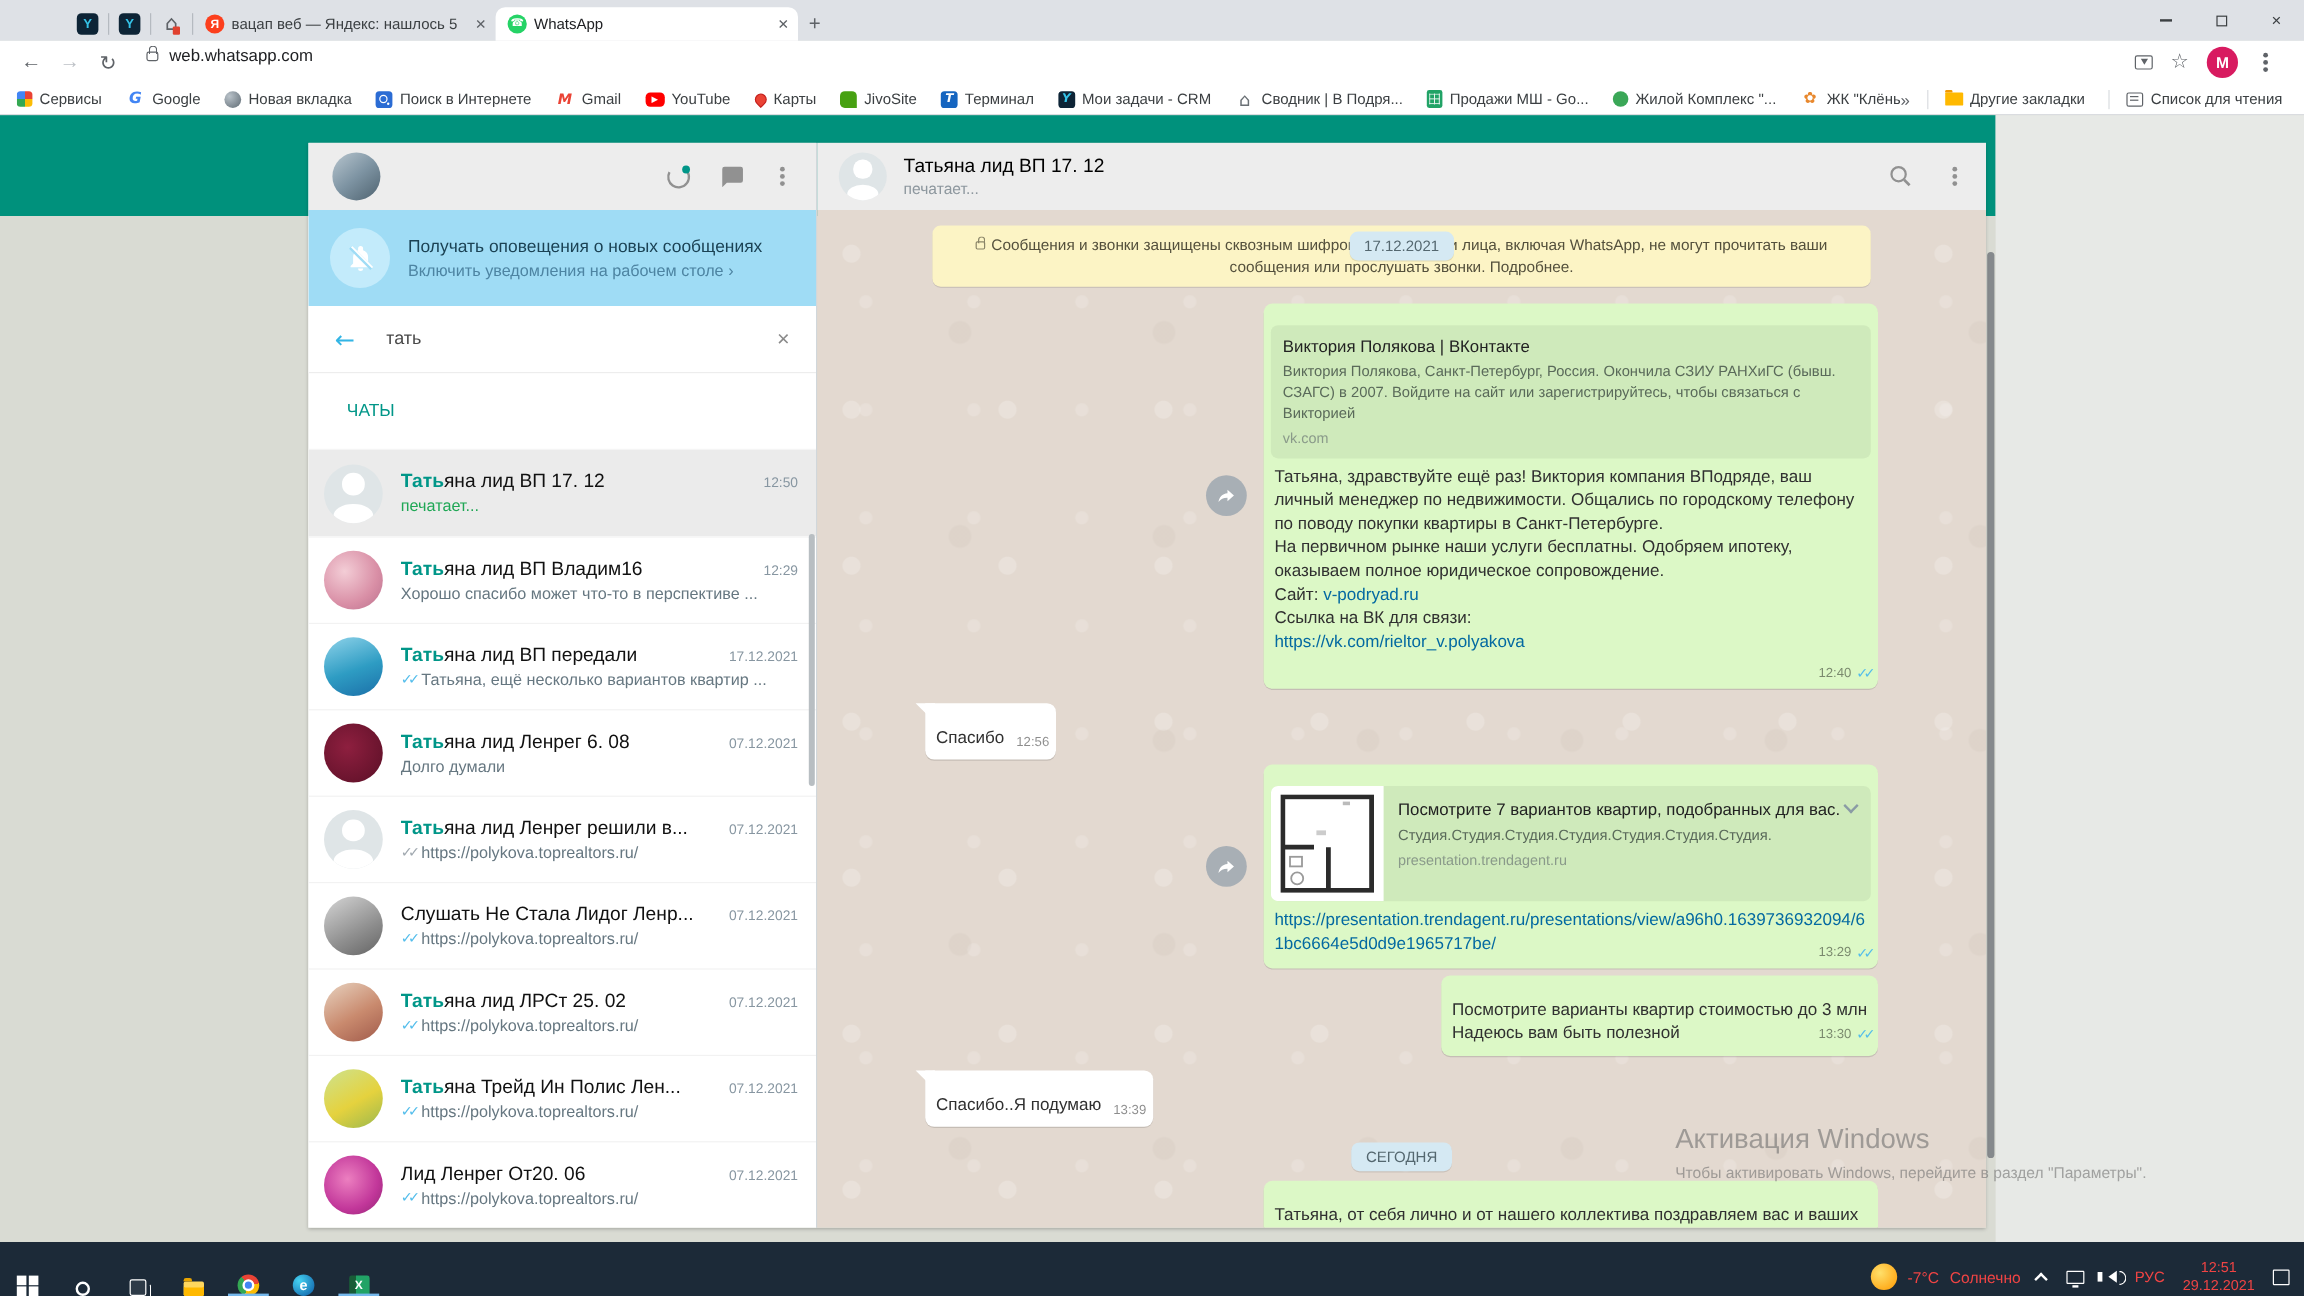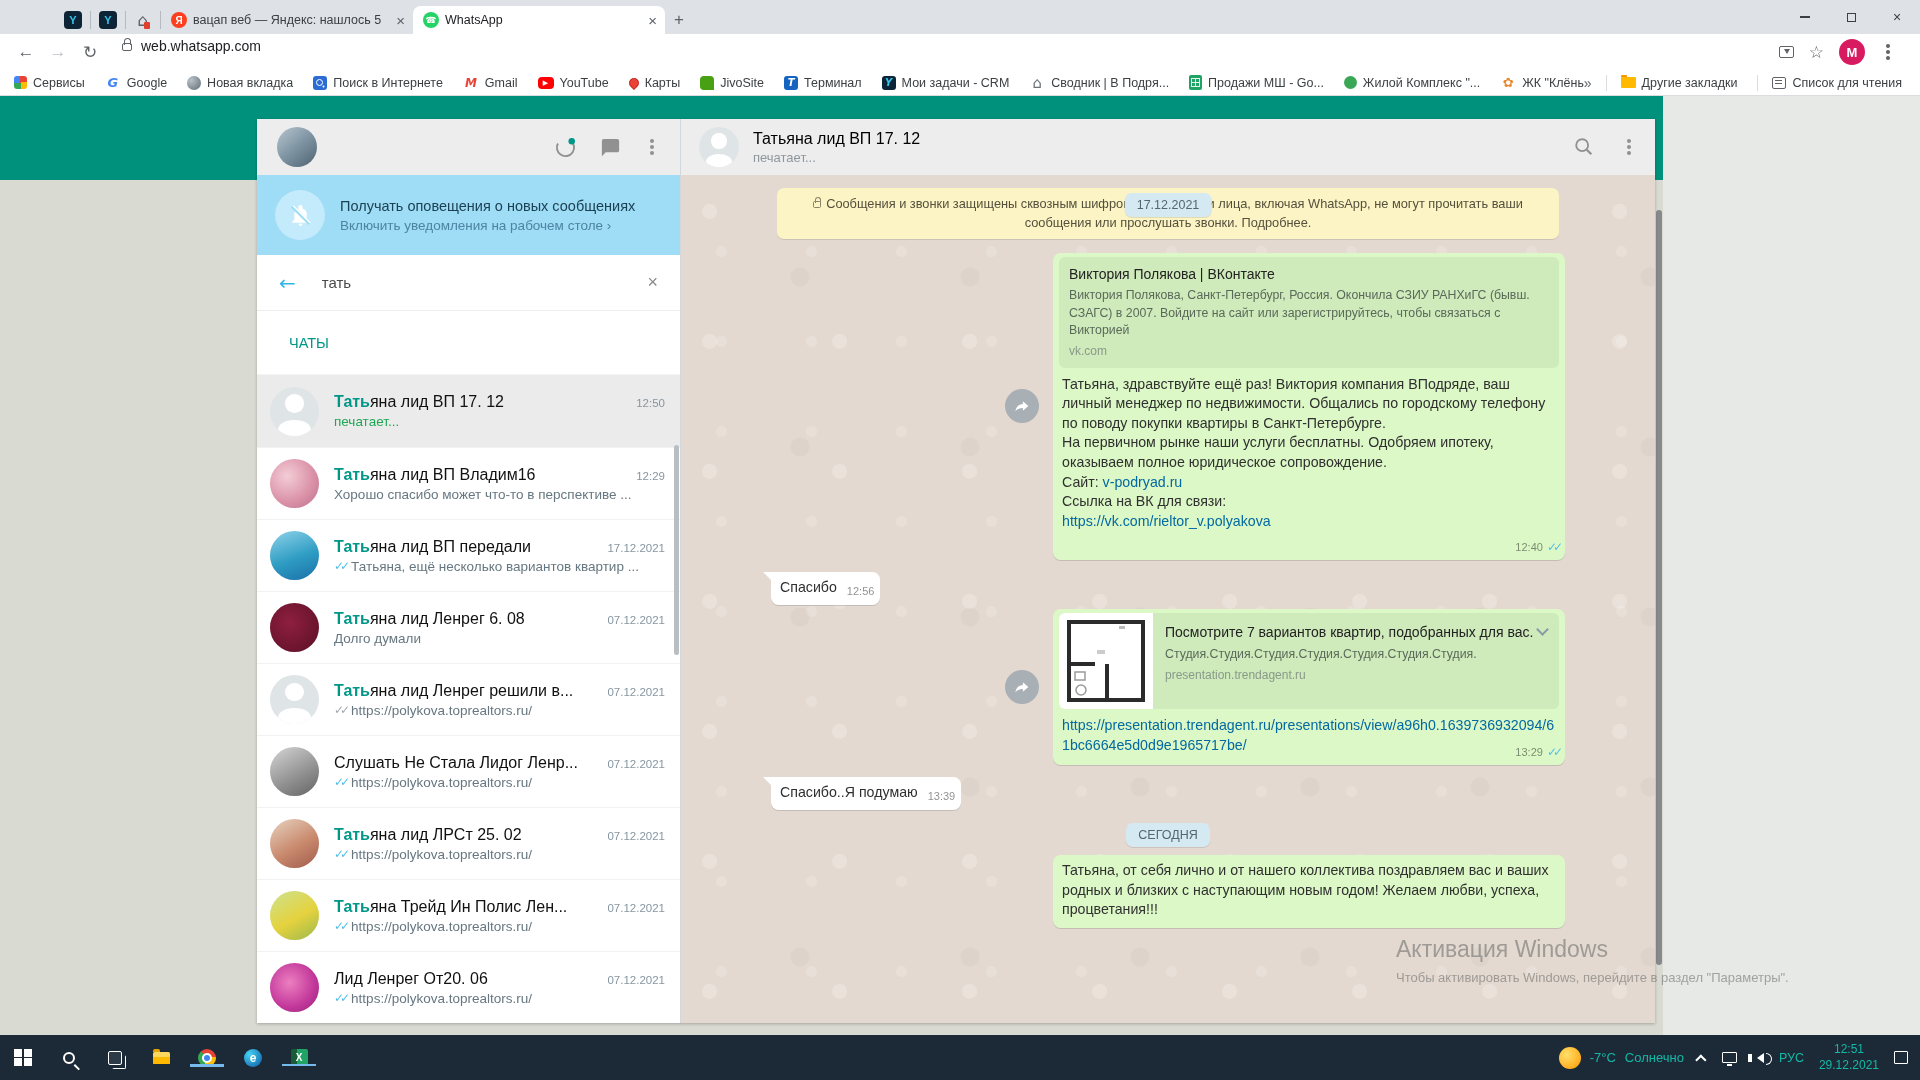--- a/index.html
+++ b/index.html
@@ -136,21 +136,21 @@
     background-size:130px 130px, 170px 170px, 90px 90px; }
   .msgs { position:absolute; inset:0; padding:0 90px; display:flex; flex-direction:column; }
   .enc-banner { align-self:center; width:782px; max-width:100%; margin-top:13px; background:#fcf4c5; border-radius:7px; padding:7px 34px; text-align:center; font-size:12.8px; line-height:1.45; color:#54503c; box-shadow:0 1px .5px rgba(0,0,0,.1); }
   .enc-lock { display:inline-block; width:8px; height:7px; border:1.3px solid #8a8568; border-radius:1.5px; position:relative; margin-right:5px; }
   .enc-lock::before { content:""; position:absolute; left:.5px; top:-5px; width:4px; height:5px; border:1.3px solid #8a8568; border-bottom:none; border-radius:3px 3px 0 0; }
   .chip { background:#d5e9f3; border-radius:7px; padding:5px 12px; font-size:12.5px; color:#54676f; box-shadow:0 1px .5px rgba(0,0,0,.1); }
   .chip-abs { position:absolute; top:18px; left:50%; transform:translateX(-50%); z-index:3; }
   .chip-center { align-self:center; margin-top:13px; }
   .mrow { display:flex; position:relative; }
   .mrow.out { justify-content:flex-end; }
-  .bubble { position:relative; border-radius:7.5px; padding:6px 9px 8px 9px; font-size:14.2px; line-height:1.38; color:#303030; box-shadow:0 1px .5px rgba(0,0,0,.13); }
+  .bubble { position:relative; border-radius:7.5px; padding:20px 9px 8px 9px; font-size:14.2px; line-height:1.38; color:#303030; box-shadow:0 1px .5px rgba(0,0,0,.13); }
   .bubble.green { background:#dcf8c6; }
   .bubble.white { background:#fff; }
   .in .bubble::before { content:""; position:absolute; left:-8px; top:0; width:0; height:0; border:8px solid transparent; border-top-color:#fff; border-right-color:#fff; }
   .w512 { width:512px; }
   .meta { float:right; display:flex; align-items:center; margin:8px -3px -4px 10px; font-size:11px; color:rgba(0,0,0,.45); }
   .meta .ticks { margin:0 0 0 4px; }
   .preview { background:rgba(0,0,0,.055); border-radius:6px; padding:8px 10px; margin:-2px -3px 7px -3px; }
   .pv-t { font-size:14px; color:#222; margin-bottom:3px; }
   .pv-d { font-size:12.3px; color:#5a6a5a; line-height:1.4; }
   .pv-s { font-size:12px; color:#8a9a8a; margin-top:4px; }
@@ -164,21 +164,21 @@
   .fwd { position:absolute; left:-48px; top:50%; transform:translateY(-50%); width:34px; height:34px; border-radius:50%; background:#a8afb5; display:flex; align-items:center; justify-content:center; cursor:pointer; }
   .input-bar { height:58px; background:#f0f0f0; display:flex; align-items:center; padding:0 18px; gap:16px; flex:none; }
   .msg-input { flex:1; height:40px; background:#fff; border:none; outline:none; border-radius:21px; padding:0 18px; font-size:15px; color:#4a4a4a; font-family:"Liberation Sans",sans-serif; }
   .msg-input::placeholder { color:#9e9e9e; }
 
   .watermark { position:absolute; left:1396px; top:936px; width:430px; color:rgba(108,108,108,.58); z-index:40; pointer-events:none; }
   .wm1 { font-size:23px; }
   .wm2 { font-size:13px; margin-top:7px; }
 
   
-  .taskbar { position:absolute; top:1035px; left:0; width:1920px; height:45px; background:#1c2a38; display:flex; align-items:center; color:#14b8a6; z-index:60; }
+  .taskbar { position:absolute; top:1035px; left:0; width:1920px; height:45px; background:#1c2a38; display:flex; align-items:flex-end; color:#ef4444; z-index:60; }
   .tb-ico { width:46px; display:flex; align-items:center; justify-content:center; position:relative; }
   .tb-ico.running::after { content:""; position:absolute; bottom:0; left:6px; right:6px; height:2.5px; background:#76b9ed; }
   .win-logo { display:grid; grid-template-columns:8px 8px; grid-template-rows:8px 8px; gap:1.5px; }
   .win-logo i { background:#fff; }
   .mag { width:12px; height:12px; border:2px solid #fff; border-radius:50%; position:relative; }
   .mag::after { content:""; position:absolute; left:10px; top:10px; width:7px; height:2px; background:#fff; transform:rotate(45deg); transform-origin:0 0; }
   .taskview { width:14px; height:14px; border:1.7px solid #fff; border-radius:2px; position:relative; background:rgba(255,255,255,.08); }
   .taskview::after { content:""; position:absolute; left:3px; top:3px; right:-5px; bottom:-5px; border:1.7px solid #fff; border-radius:2px; border-left-color:transparent; border-top-color:transparent; }
   .folder { width:17px; height:12px; background:#ffd75e; border-radius:1.5px; position:relative; box-shadow:inset 0 -7px 0 #ffb900; }
   .folder::before { content:""; position:absolute; top:-3px; left:0; width:7px; height:3px; background:#e8a400; border-radius:2px 2px 0 0; }
@@ -585,20 +585,29 @@
                   <span class="pv-chev"></span>
                 </div>
                 <a class="link break">https://presentation.trendagent.ru/presentations/view/a96h0.1639736932094/61bc6664e5d0d9e1965717be/</a>
                 <div class="meta">
                     <span>13:29</span>
                     <span class="ticks blue"></span>
                   </div>
               </div>
             </div>
 
+            <div class="mrow out" style="margin-top:6px;">
+              <div class="bubble green">
+                <span><span>Посмотрите варианты квартир стоимостью до 3 млн</span><br><span>Надеюсь вам быть полезной</span></span>
+                <div class="meta" style="margin-top:2px;">
+                    <span>13:30</span>
+                    <span class="ticks blue"></span>
+                  </div>
+              </div>
+            </div>
 
             <div class="mrow in" style="margin-top:12px;">
               <div class="bubble white">
                 <span>Спасибо..Я подумаю</span>
                 <span class="meta" style="margin-top:6px;">
                     <span>13:39</span>
                   </span>
               </div>
             </div>
 

